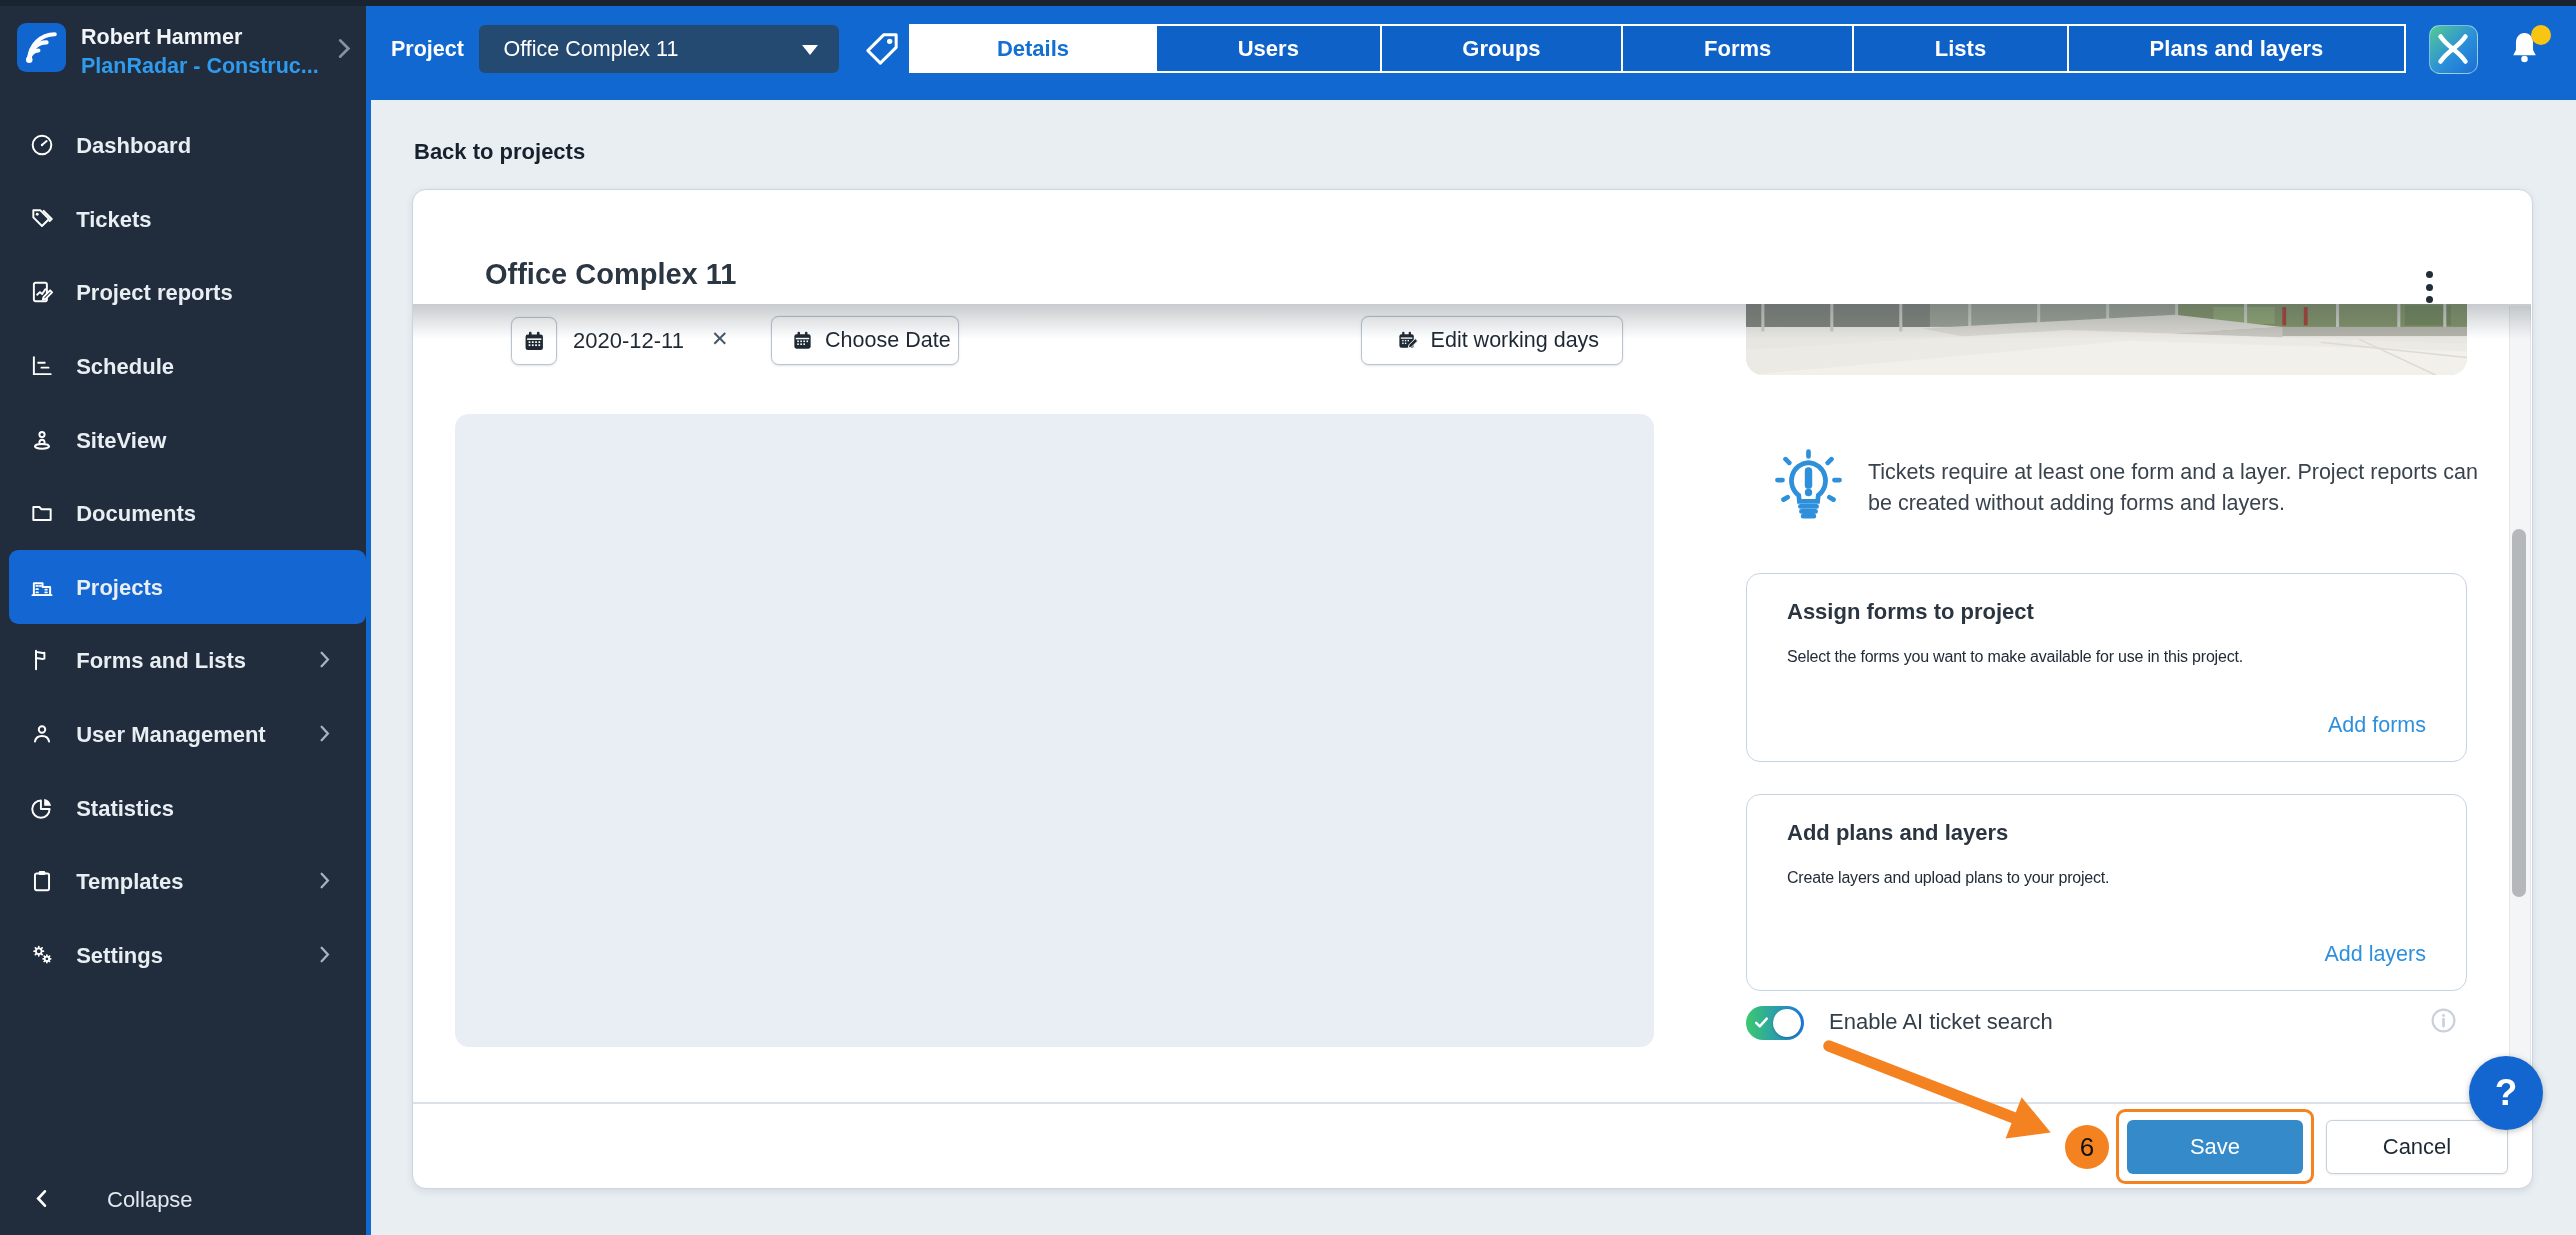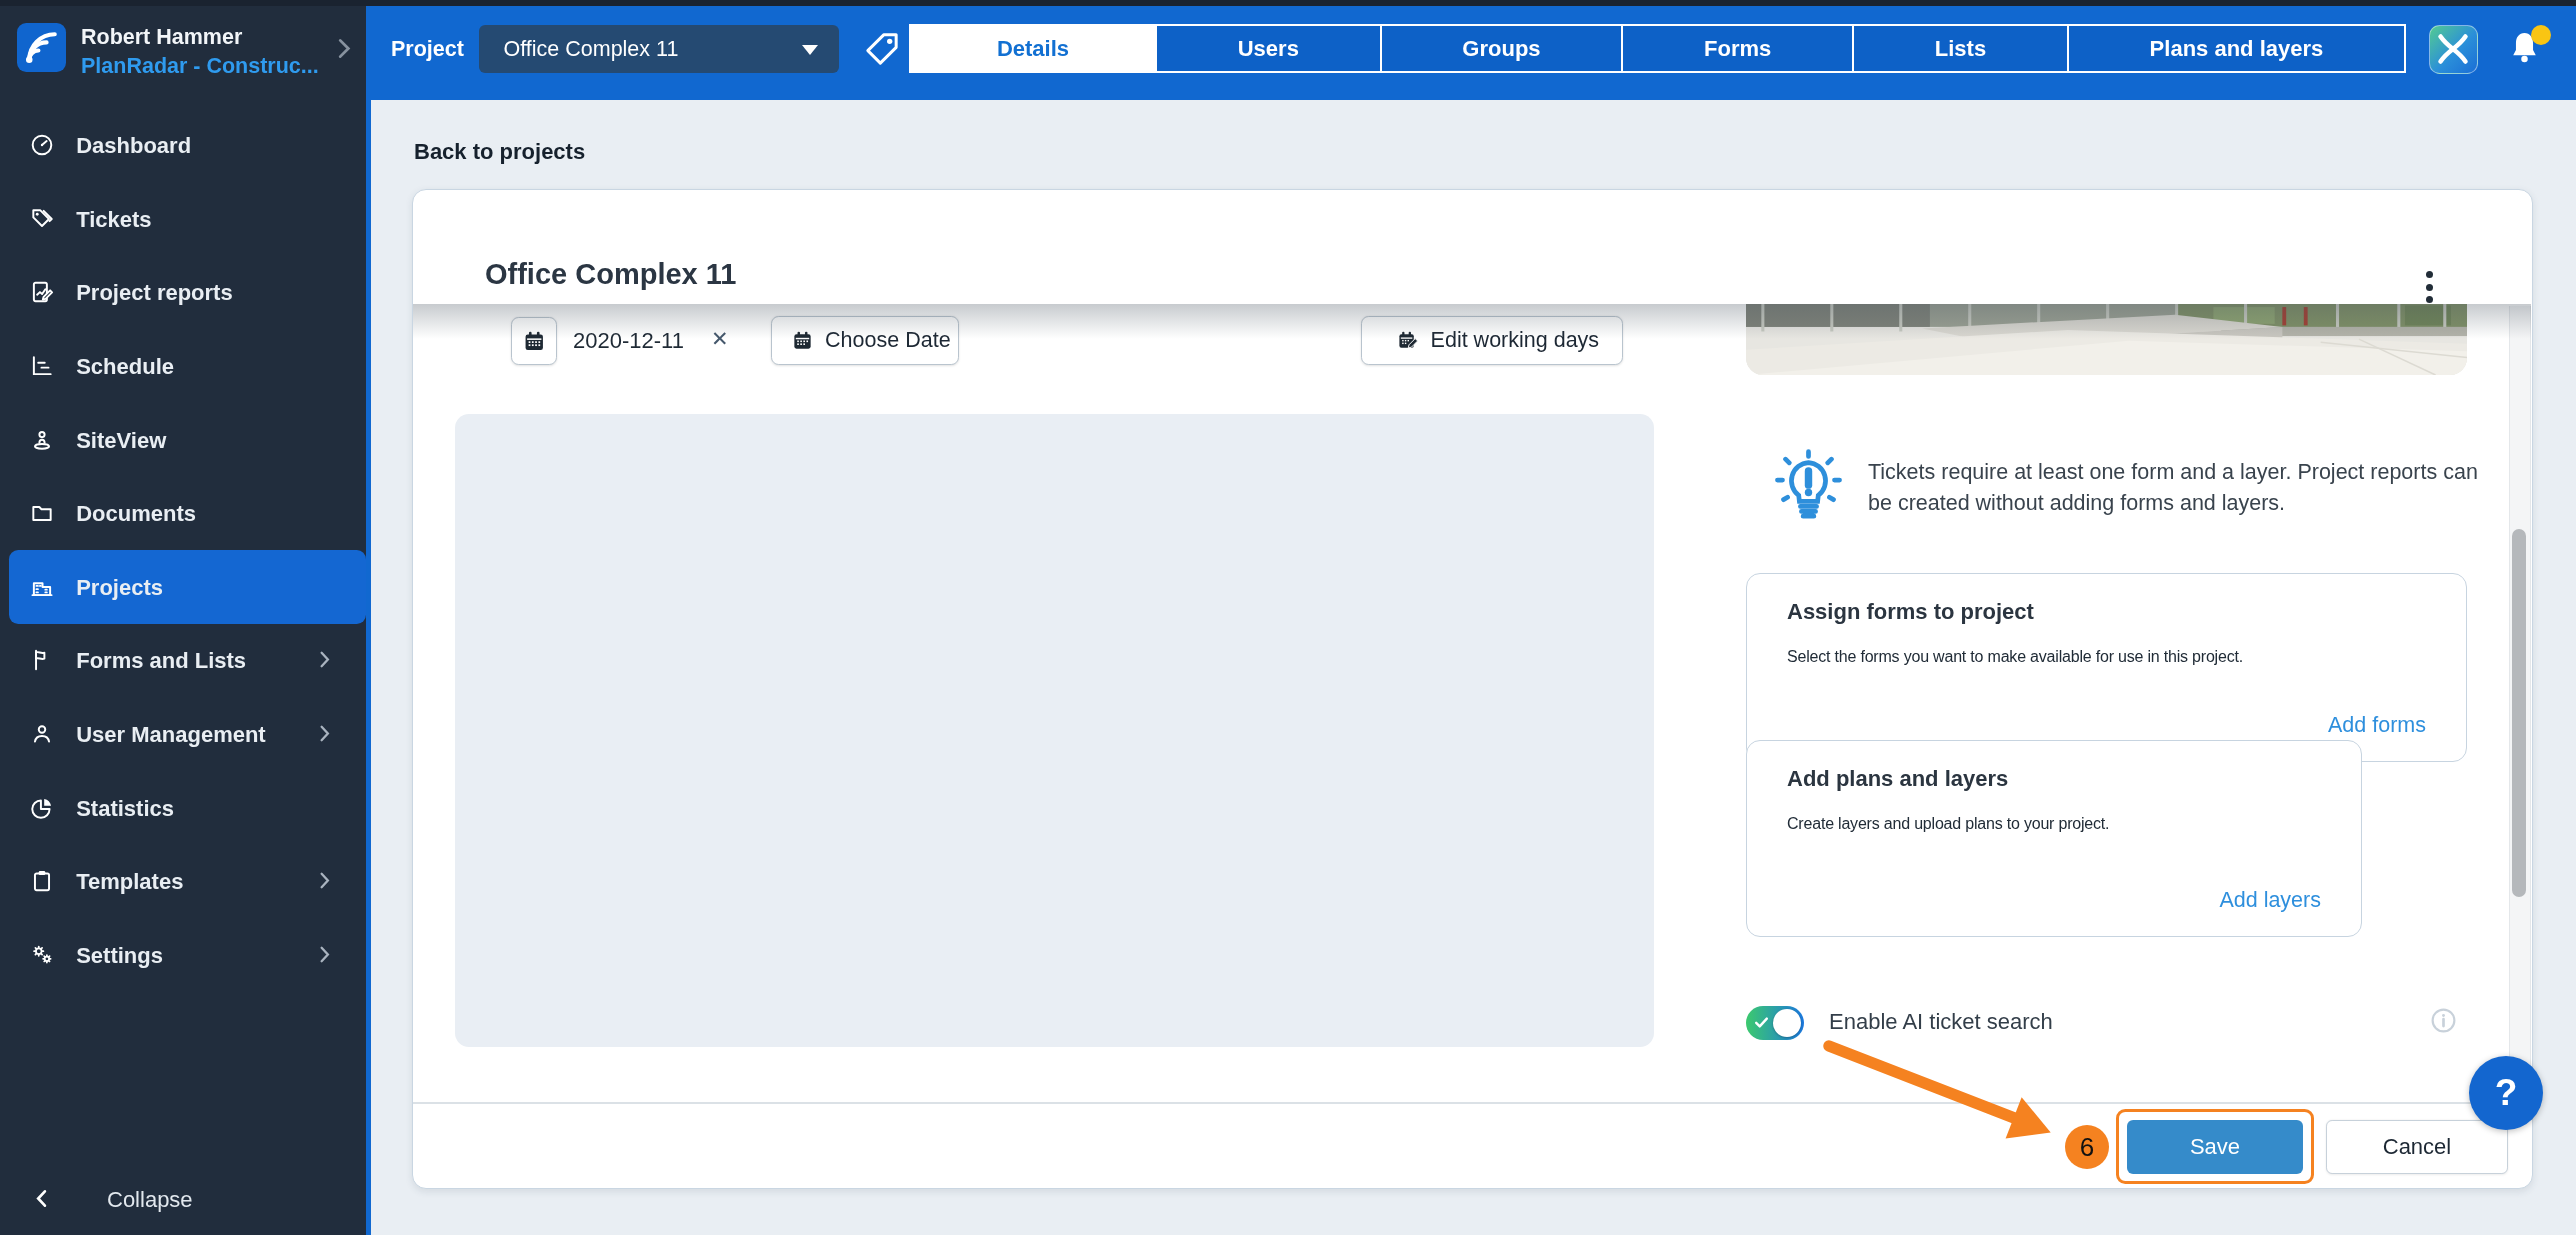--- a/index.html
+++ b/index.html
@@ -74,21 +74,21 @@
   #fake-select { left:498px; top:837px; width:1112px; height:49px; background:#fff; border:1.5px solid #b5c0cb; border-radius:4.6px; cursor:pointer;
                  box-shadow:inset 0 1.5px 2.3px rgba(0,0,0,.05); }
   #fake-select-value { position:absolute; left:17px; top:11.5px; font-size:21.5px; color:#1f2a35; }
   #fake-select-caret { position:absolute; right:20px; top:18.4px; width:0; height:0; border-left:9.2px solid transparent; border-right:9.2px solid transparent; border-top:12.3px solid #101820; }
 
   
   #tip-icon { left:1768px; top:447px; width:81px; height:81px; z-index:6; }
   #tip-text { left:1868px; top:457px; width:613px; font-size:21.5px; line-height:31px; color:#39434d; z-index:6; }
   .info-card { background:#fff; border:1.5px solid #c7d4e0; border-radius:14px; z-index:6; }
   #forms-card { left:1746px; top:573px; width:721px; height:189px; }
-  #layers-card { left:1746px; top:740px; width:616px; height:197px; }
+  #layers-card { left:1746px; top:794px; width:721px; height:197px; }
   .ic-title { position:absolute; left:40px; top:24.5px; font-size:22px; font-weight:700; color:#2b3540; }
   .ic-body { position:absolute; left:40px; top:74px; font-size:16px; color:#212c37; white-space:nowrap; letter-spacing:-0.2px; }
   .ic-link { position:absolute; right:40px; bottom:23px; font-size:21.5px; color:#2e8fdd; cursor:pointer; }
 
   #ai-toggle { left:1746px; top:1006px; width:58px; height:34px; border-radius:17px; background:linear-gradient(90deg,#3cc96e,#1b78df);
                z-index:6; cursor:pointer; }
   #ai-knob { position:absolute; right:3.1px; top:3.1px; width:28px; height:28px; border-radius:50%; background:#fff; box-shadow:0 0.8px 2.3px rgba(0,0,0,.3); }
   #ai-check { position:absolute; left:7px; top:8.4px; width:17px; height:17px; }
   #ai-label { left:1829px; top:1009px; font-size:22px; color:#333e49; z-index:6; }
   #info-icon { left:2429px; top:1006px; width:29px; height:29px; z-index:6; cursor:pointer; }

